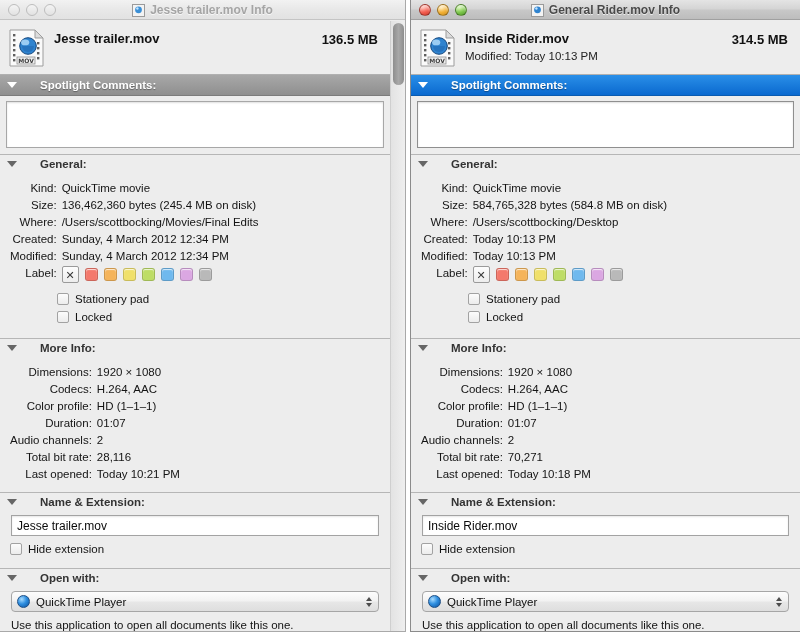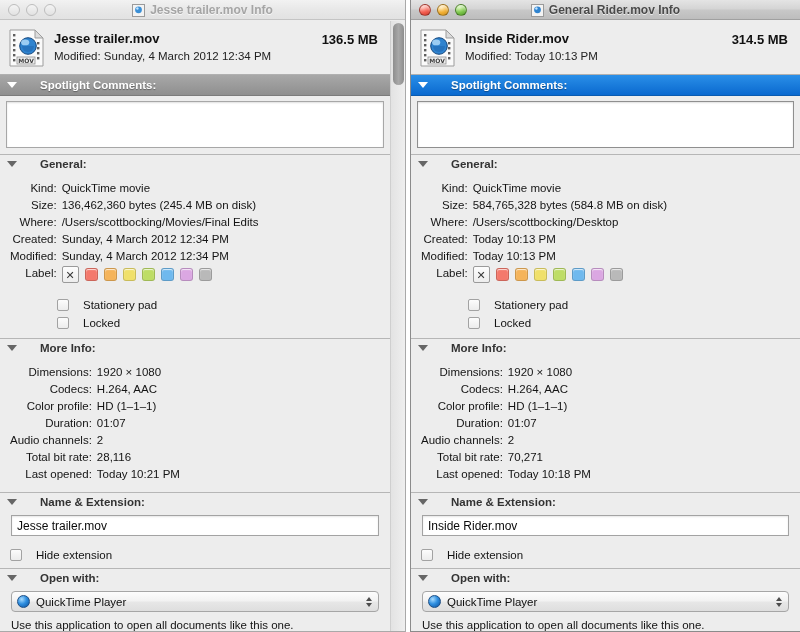--- a/index.html
+++ b/index.html
@@ -142,21 +142,21 @@
     font-size: 11px; font-weight: bold; color: #3a3a3a;
   }
   .swatch {
     width: 13px; height: 13px; border-radius: 3px;
     border: 1px solid rgba(0,0,0,0.16);
     box-shadow: inset 0 1px 1px rgba(255,255,255,0.75);
   }
 
   
   .cbox-group { padding-top: 9px; padding-left: 47px; }
-  .cbox-row { display: flex; align-items: flex-end; gap: 14px; height: 18px; }
+  .cbox-row { display: flex; align-items: flex-start; gap: 6px; height: 18px; }
   .cbox {
     width: 12px; height: 12px; border-radius: 2px;
     background: linear-gradient(to bottom,#fcfcfc,#ececec);
     border: 1px solid #a2a2a2; flex: 0 0 12px;
   }
   .cbox-label { font-size: 11.5px; color: #141414; }
 
   
   .namefield {
     height: 21px; background: #ffffff; border: 1px solid #a3a3a3;
@@ -234,21 +234,20 @@
             <circle cx="19" cy="17" r="8.3" fill="#2f83cf"></circle>
             <circle cx="19" cy="17" r="8.3" fill="none" stroke="#12467e" stroke-width="1"></circle>
             <ellipse cx="16.2" cy="13.4" rx="4.1" ry="2.9" fill="#bfe4ff" opacity="0.75"></ellipse>
             <path d="M13 17 a6 6 0 0 0 12 0" fill="#1d63ad" opacity="0.5"></path>
             <rect x="8" y="28" width="18" height="7" fill="#f0f0f0" stroke="#8e8e8e" stroke-width="0.8"></rect>
             <text x="17" y="33.6" font-family="DejaVu Sans, sans-serif" font-size="6" font-weight="bold" fill="#3d3d3d" text-anchor="middle">MOV</text>
           </svg>
         </span>
         <span class="hdr-text">
           <div class="file-name">Jesse trailer.mov</div>
-          <div class="file-modified">Modified: Sunday, 4 March 2012 12:34 PM</div>
         </span>
         <span class="file-size">136.5 MB</span>
       </div>
 
       <div class="section first">
         <div class="sec-head banner-gray">
           <span class="tri"></span>
           <span>Spotlight Comments:</span>
         </div>
         <div class="comment-box"></div>

